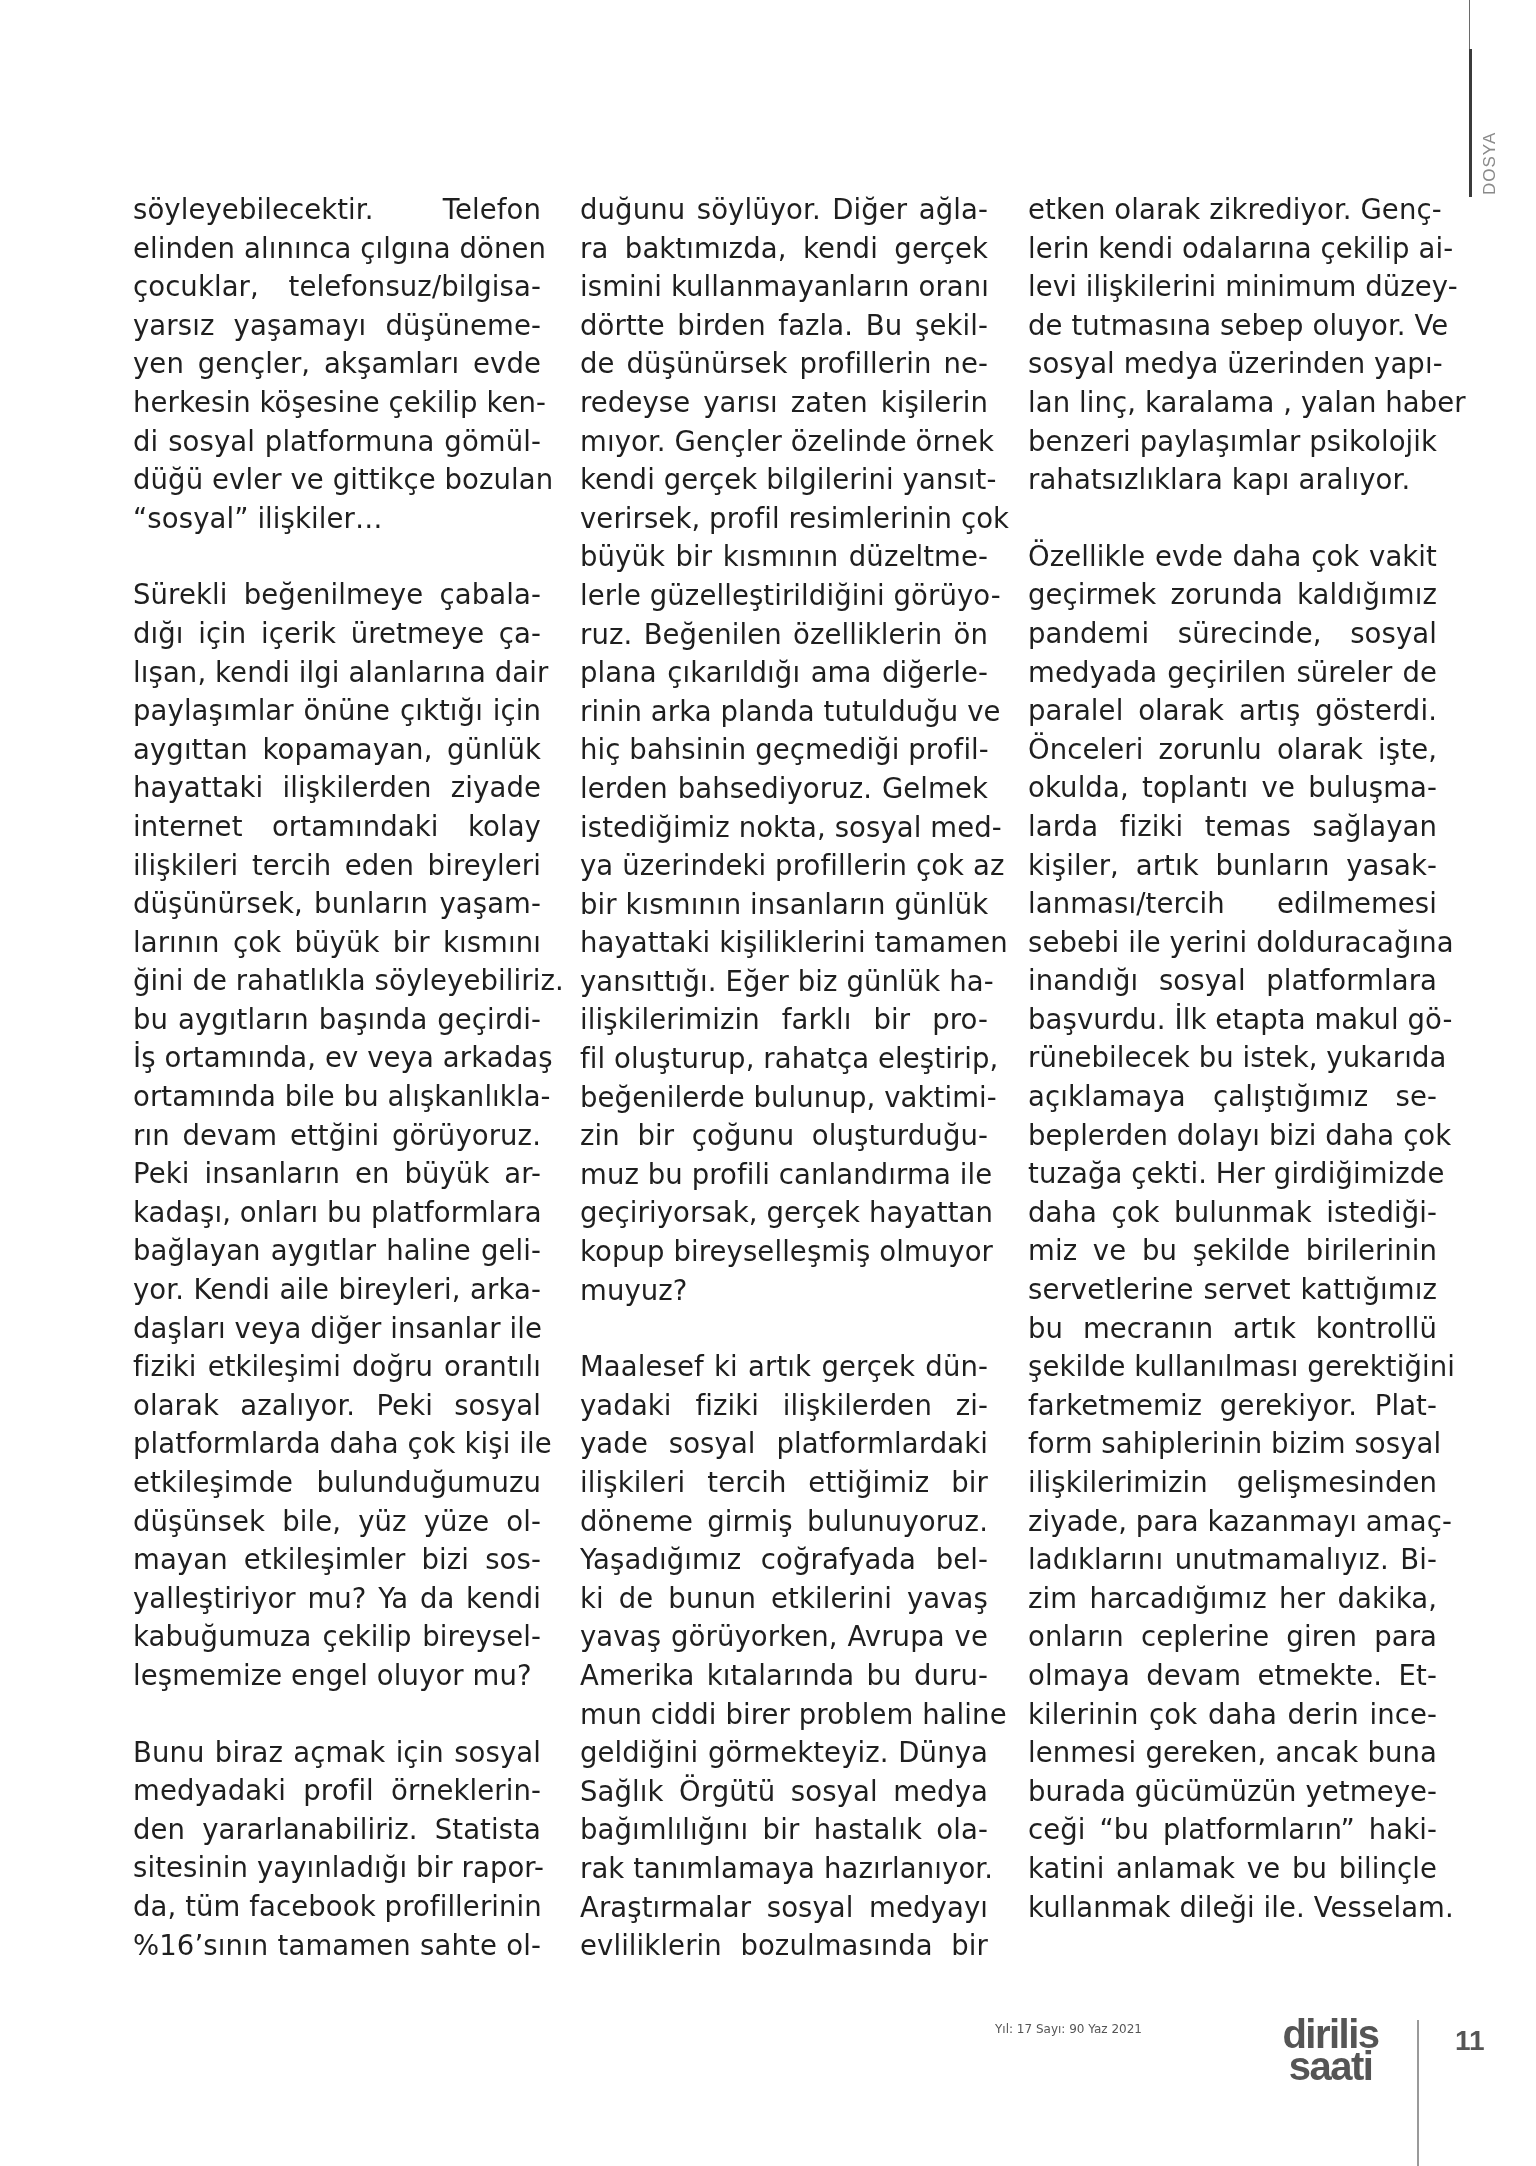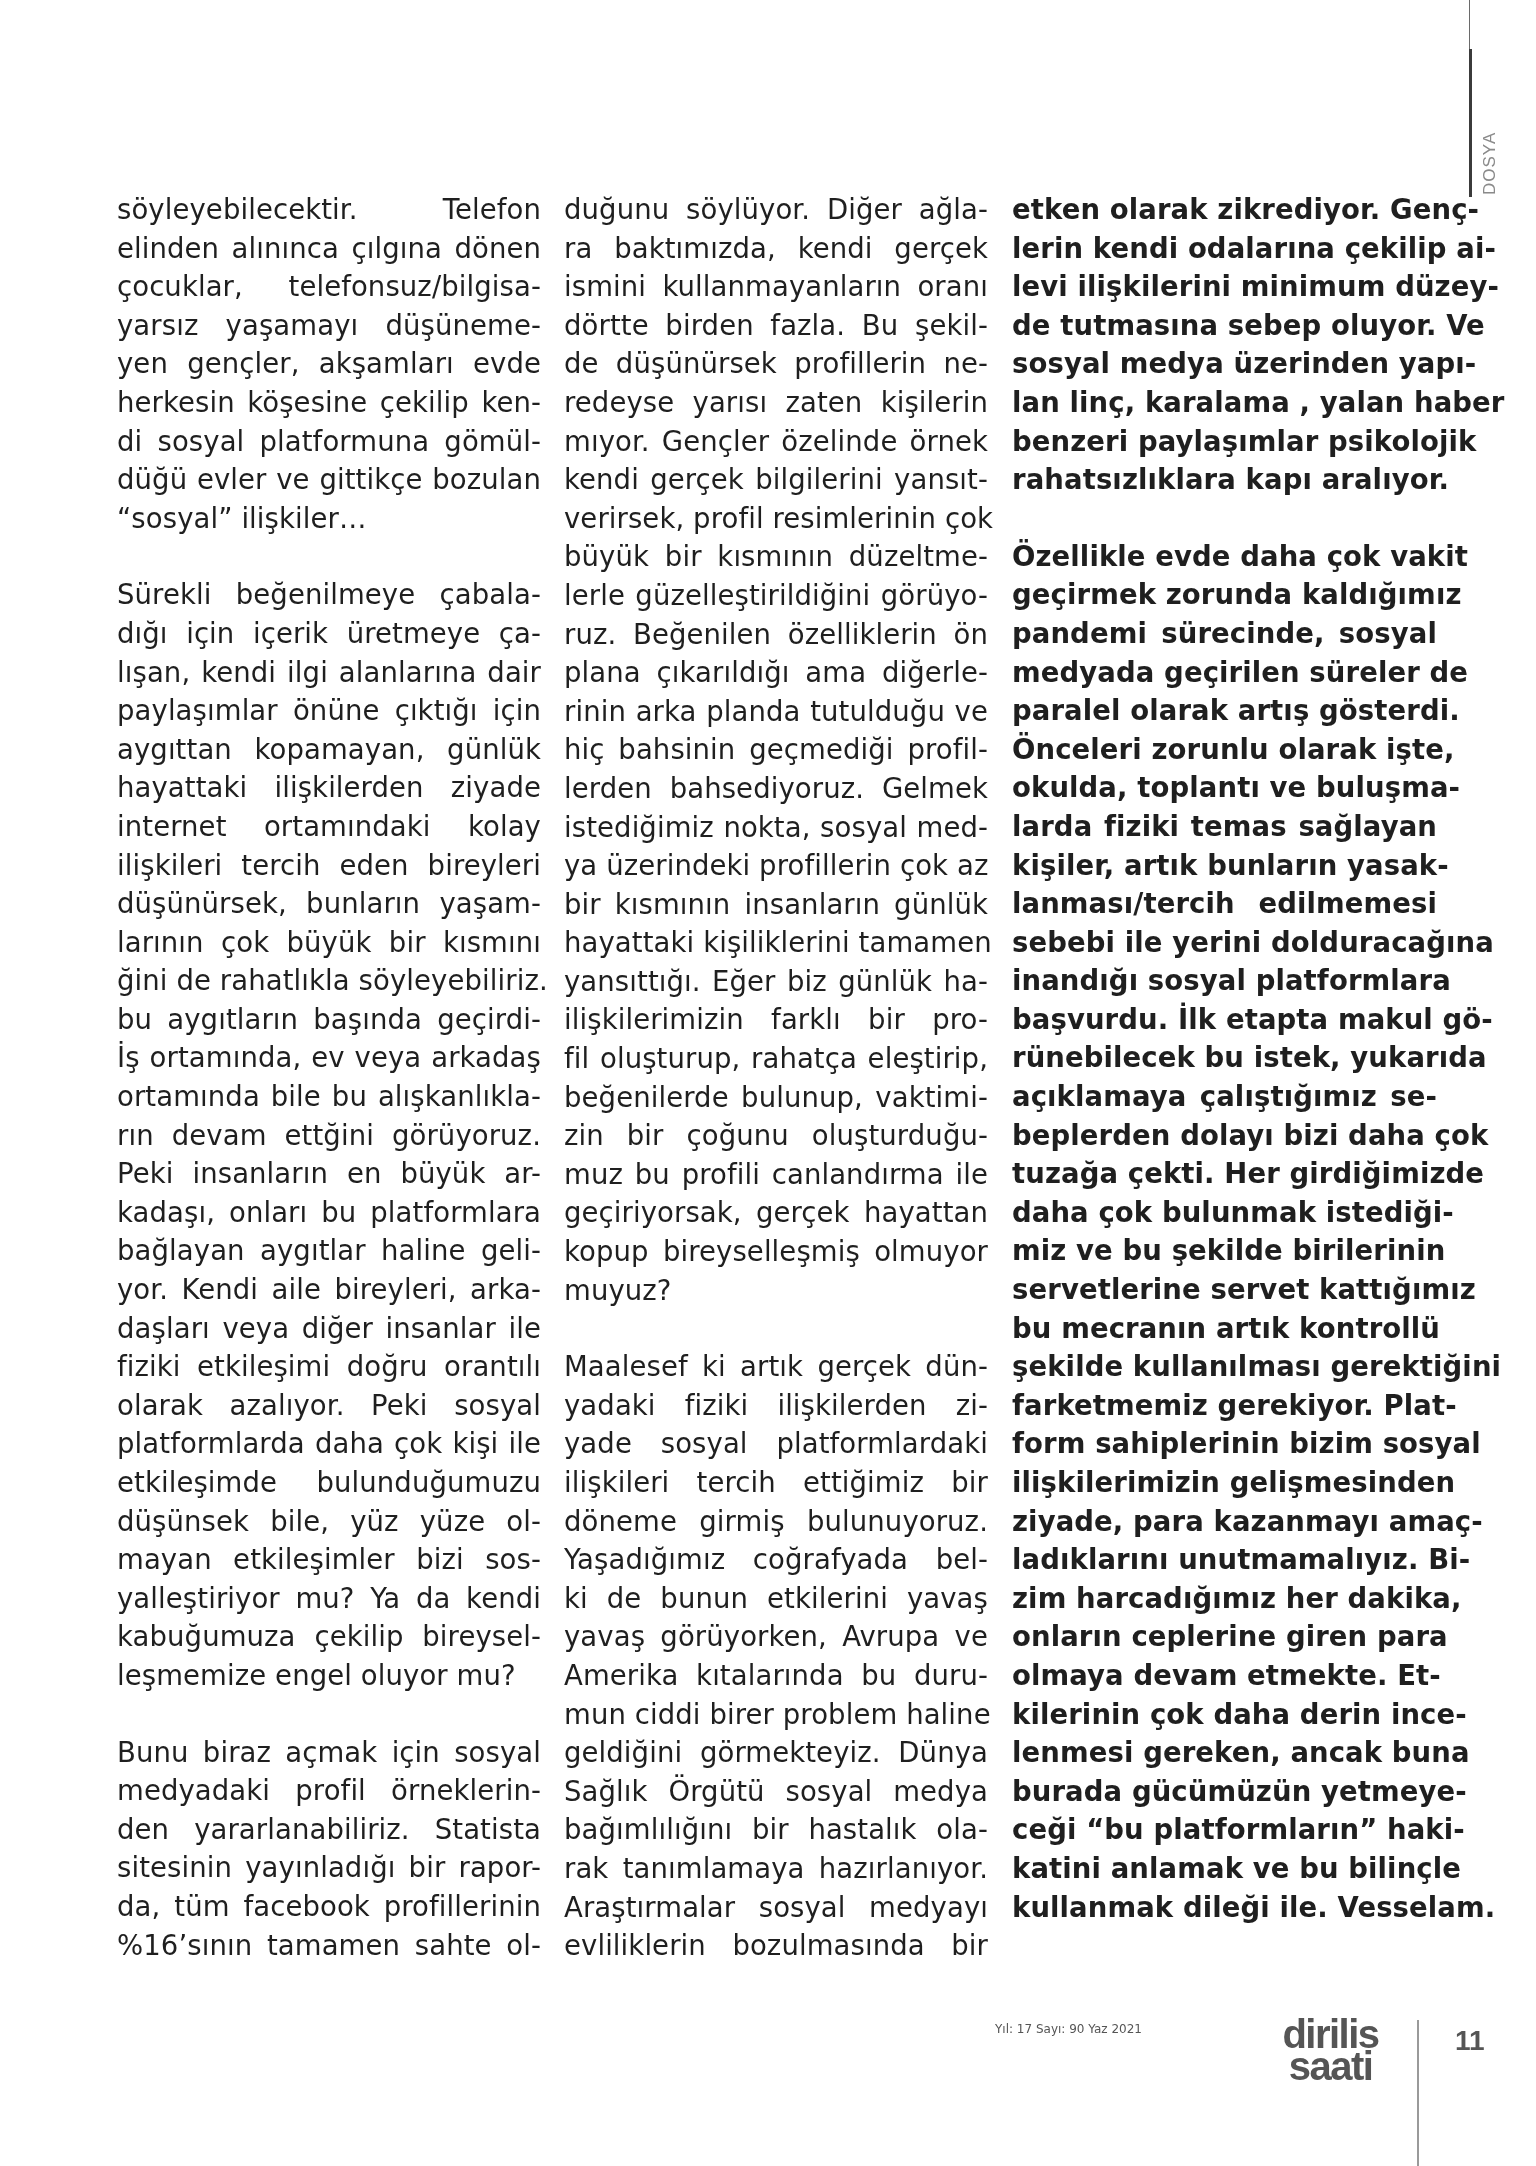--- a/index.html
+++ b/index.html
@@ -5,26 +5,26 @@
   html, body { margin: 0; padding: 0; }
   body {
     width: 1536px; height: 2166px; background: #ffffff; position: relative; overflow: hidden;
     font-family: "DejaVu Sans", sans-serif; color: #222222;
   }
   .col {
     position: absolute; top: 190px; width: 424px;
     font-size: 27.5px; line-height: 38.6px; text-align: justify;
     letter-spacing: 0.1px; color: #1f1f1f;
   }
-  .col p { margin: 0 0 38px 0; }
+  .col p { margin: 0 0 38px 16px; }
   .col .line { display: block; text-align: justify; text-align-last: justify; white-space: nowrap; }
   .col .line.last { text-align-last: left; }
   #col1 { left: 117px; }
   #col2 { left: 564px; }
-  #col3 { left: 1012px; width: 425px; font-weight: bold; }
+  #col3 { left: 1012px; width: 425px; }
 
   .rule-top { position: absolute; left: 1469px; top: 0; width: 1px; height: 50px; background: #6a6a6a; }
   .rule-top-bold { position: absolute; left: 1469px; top: 49px; width: 3px; height: 148px; background: #3b3b3b; }
   .section-label {
     position: absolute; left: 1480px; top: 195px; transform-origin: left top; transform: rotate(-90deg);
     font-family: "Liberation Sans", sans-serif; font-size: 17px; letter-spacing: 1px; color: #8a8a8a; font-weight: 300;
   }
   .footer-issue {
     position: absolute; left: 995px; top: 2022px; font-size: 12px; color: #555555;
     font-family: "DejaVu Sans", sans-serif;

